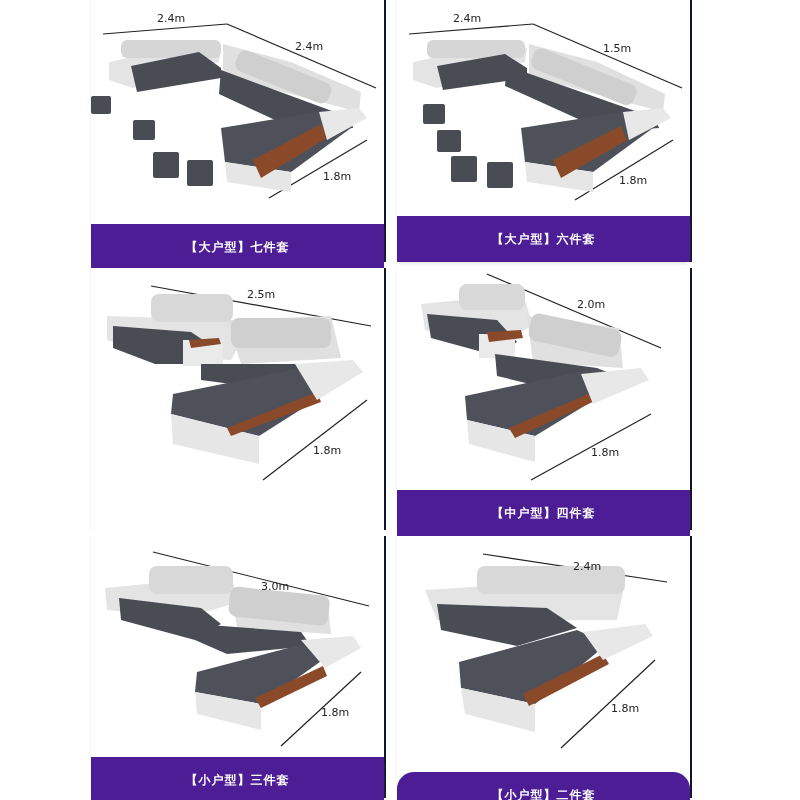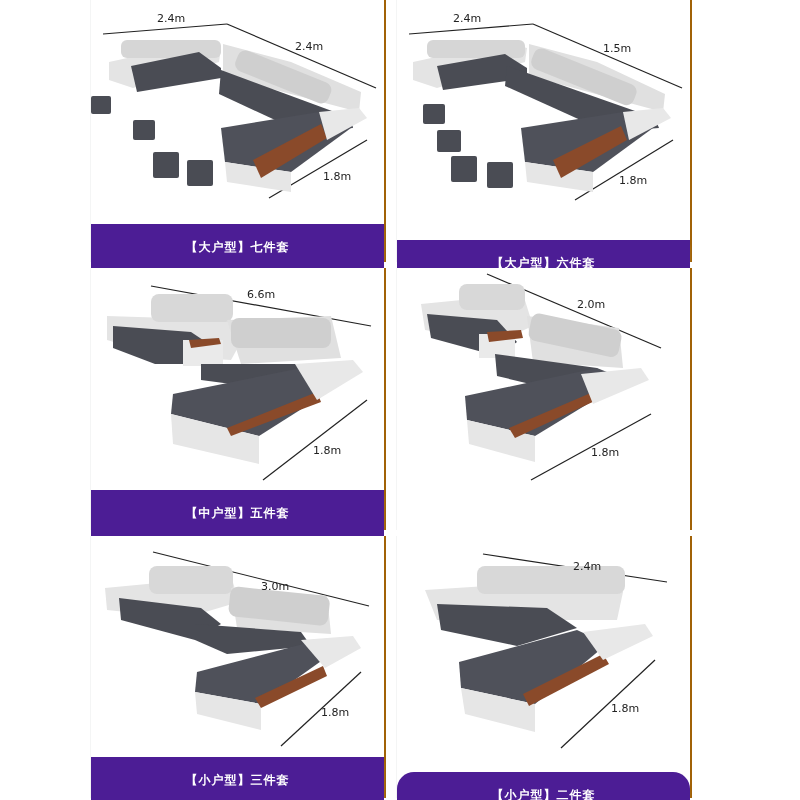--- a/index.html
+++ b/index.html
@@ -3,21 +3,21 @@
   <meta charset="utf-8">
   <style>
     html, body { margin: 0; padding: 0; }
     body {
       width: 800px; height: 800px; background: #ffffff; position: relative; overflow: hidden;
       font-family: "DejaVu Sans", "Liberation Sans", sans-serif;
     }
     .grid { position: absolute; left: 90px; top: 0; width: 612px; height: 800px; }
     .card {
       position: absolute; width: 296px; background: #ffffff;
-      border-right: 2px solid #a16207; border-left: 1px solid #f4f5f5;
+      border-right: 2px solid #0f172a; border-left: 1px solid #f4f5f5;
       box-sizing: border-box;
     }
     .card .stage { position: absolute; left: 0; top: 0; width: 100%; }
     .card .banner {
       position: absolute; left: 0; width: 100%; height: 46px; background: #4c1d95;
       color: #ffffff; font-weight: bold; font-size: 12px; letter-spacing: 1px;
       display: flex; align-items: center; justify-content: center;
       box-shadow: 0 4px 3px -2px #e4e6e6;
     }
     .dim { position: absolute; font-size: 11px; color: #222; font-family: "DejaVu Sans", sans-serif; }
@@ -78,45 +78,44 @@
         <polygon points="226,112 266,108 274,118 232,140" fill="#e8e8e8"></polygon>
         <rect x="26" y="104" width="22" height="20" rx="2" fill="#4a4c54"></rect>
         <rect x="40" y="130" width="24" height="22" rx="2" fill="#4a4c54"></rect>
         <rect x="54" y="156" width="26" height="26" rx="2" fill="#4a4c54"></rect>
         <rect x="90" y="162" width="26" height="26" rx="2" fill="#4a4c54"></rect>
       </svg>
       <span class="dim" style="left:56px;top:12px;">2.4m</span>
       <span class="dim" style="left:206px;top:42px;">1.5m</span>
       <span class="dim" style="left:222px;top:174px;">1.8m</span>
     </div>
-    <div class="banner" style="top:240px;">【大户型】六件套</div>
+    <div class="banner" style="top:216px;">【大户型】六件套</div>
   </div>
 
   <div class="card" style="left:0;top:268px;height:262px;">
     <div class="stage" style="height:220px;">
       <svg width="296" height="220">
         <line x1="60" y1="18" x2="280" y2="58" stroke="#222" stroke-width="1.2"></line>
         <line x1="172" y1="212" x2="276" y2="132" stroke="#222" stroke-width="1.2"></line>
         <polygon points="16,48 140,52 150,74 140,92 70,88 16,72" fill="#e4e4e4"></polygon>
         <rect x="60" y="26" width="82" height="28" rx="8" fill="#d8d8d8"></rect>
         <polygon points="22,58 100,64 130,84 130,96 64,96 22,80" fill="#4a4c54"></polygon>
         <rect x="92" y="72" width="40" height="26" fill="#eaeaea"></rect>
         <polygon points="98,72 128,70 130,76 100,80" fill="#8a4a2a"></polygon>
         <polygon points="136,52 240,48 250,90 150,96" fill="#e0e0e0"></polygon>
         <rect x="140" y="50" width="100" height="30" rx="8" fill="#cfcfcf"></rect>
         <polygon points="110,96 230,96 240,120 170,120 110,112" fill="#4a4c54"></polygon>
         <polygon points="82,126 230,96 250,116 168,168 80,146" fill="#4f515a"></polygon>
         <polygon points="80,146 168,168 168,196 82,176" fill="#e6e6e6"></polygon>
         <polygon points="136,160 226,124 230,134 140,168" fill="#8a4a2a"></polygon>
         <polygon points="204,96 262,92 272,104 226,132" fill="#e8e8e8"></polygon>
       </svg>
-      <span class="dim" style="left:156px;top:20px;">6.6m</span>
+      <span class="dim" style="left:156px;top:20px;">2.5m</span>
       <span class="dim" style="left:222px;top:176px;">1.8m</span>
     </div>
-    <div class="banner" style="top:222px;">【中户型】五件套</div>
   </div>
 
   <div class="card" style="left:306px;top:268px;height:262px;">
     <div class="stage" style="height:220px;">
       <svg width="296" height="220">
         <line x1="90" y1="6" x2="264" y2="80" stroke="#222" stroke-width="1.2"></line>
         <line x1="134" y1="212" x2="254" y2="146" stroke="#222" stroke-width="1.2"></line>
         <polygon points="24,36 126,26 136,58 100,74 28,62" fill="#e4e4e4"></polygon>
         <rect x="62" y="16" width="66" height="26" rx="8" fill="#d8d8d8"></rect>
         <polygon points="30,46 100,52 120,74 100,88 34,70" fill="#4a4c54"></polygon>
@@ -126,20 +125,21 @@
         <rect x="136" y="44" width="92" height="28" rx="8" transform="rotate(12 136 44)" fill="#cfcfcf"></rect>
         <polygon points="98,86 200,100 210,118 150,120 100,108" fill="#4a4c54"></polygon>
         <polygon points="68,128 200,100 230,112 138,168 70,152" fill="#4f515a"></polygon>
         <polygon points="70,152 138,168 138,194 72,176" fill="#e6e6e6"></polygon>
         <polygon points="112,160 196,124 200,132 118,170" fill="#8a4a2a"></polygon>
         <polygon points="184,106 244,100 252,112 196,136" fill="#e8e8e8"></polygon>
       </svg>
       <span class="dim" style="left:180px;top:30px;">2.0m</span>
       <span class="dim" style="left:194px;top:178px;">1.8m</span>
     </div>
+    <div class="banner" style="top:222px;">【中户型】四件套</div>
   </div>
 
   <div class="card" style="left:0;top:536px;height:262px;">
     <div class="stage" style="height:218px;">
       <svg width="296" height="218">
         <line x1="62" y1="16" x2="278" y2="70" stroke="#222" stroke-width="1.2"></line>
         <line x1="190" y1="210" x2="270" y2="136" stroke="#222" stroke-width="1.2"></line>
         <polygon points="14,52 140,40 148,66 94,82 16,74" fill="#e4e4e4"></polygon>
         <rect x="58" y="30" width="84" height="28" rx="8" fill="#d8d8d8"></rect>
         <polygon points="28,62 110,72 130,88 104,104 30,84" fill="#4a4c54"></polygon>

